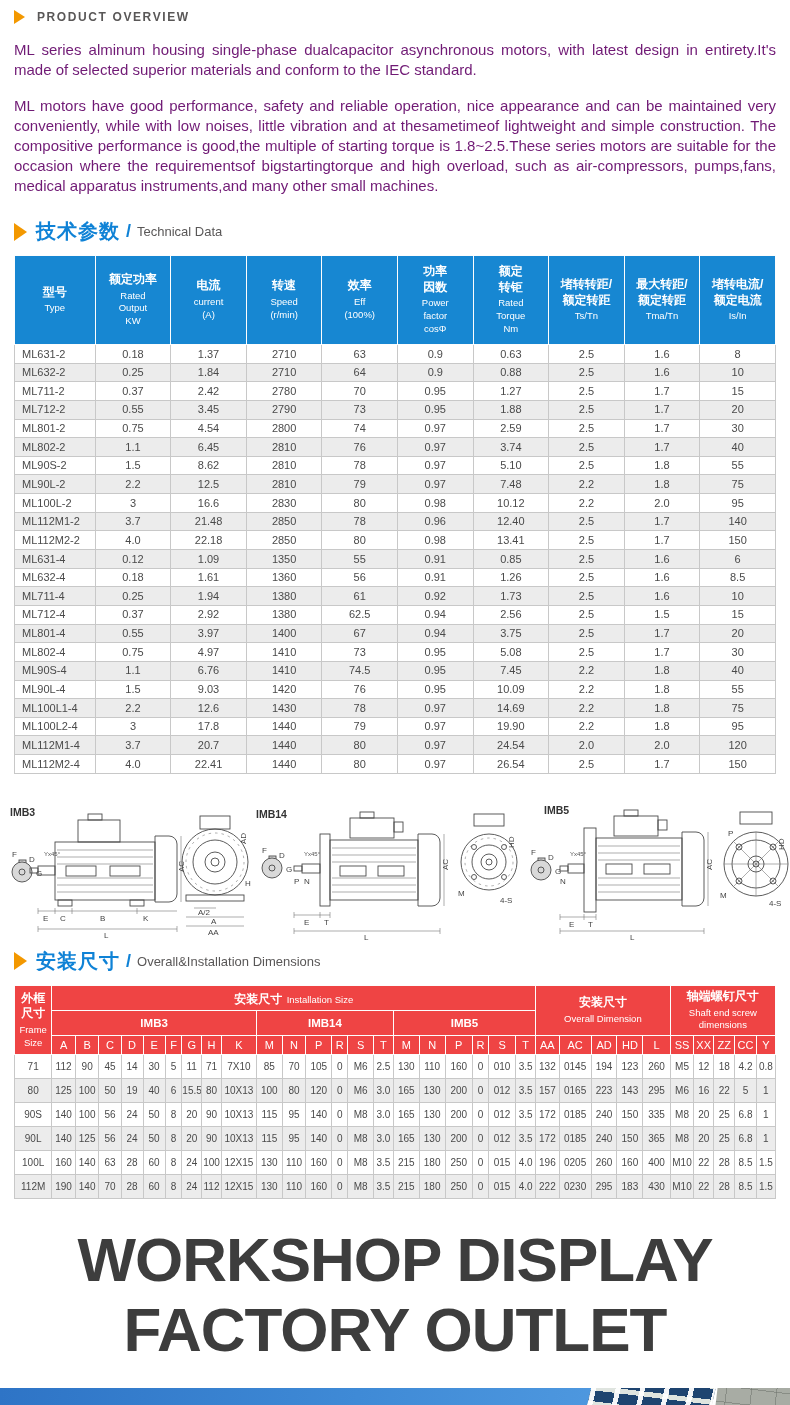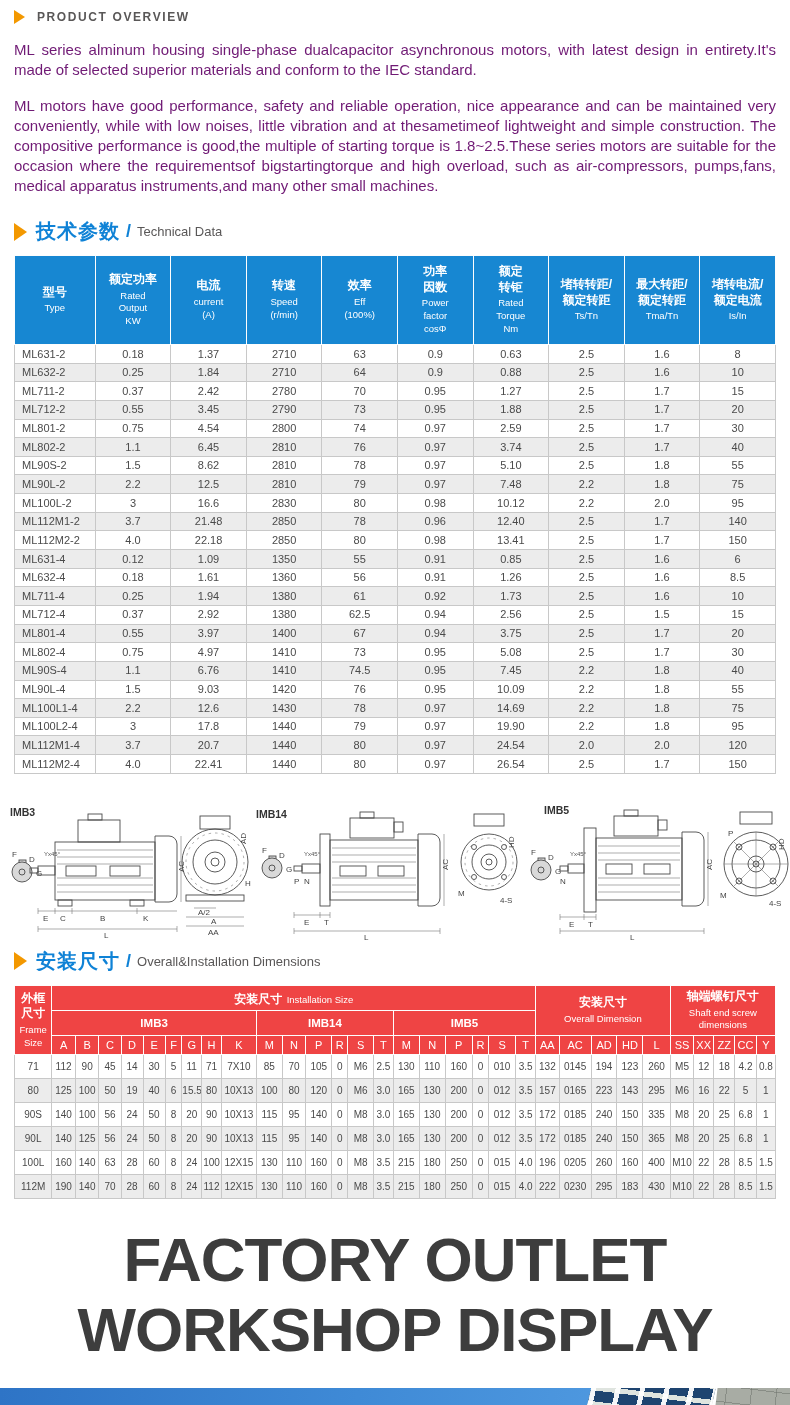--- a/index.html
+++ b/index.html
@@ -896,22 +896,22 @@
             <td>22</td>
             <td>28</td>
             <td>8.5</td>
             <td>1.5</td>
           </tr>
         </tbody>
     </table>
   </div>
 
   <div class="factory">
+    <div>WORKSHOP DISPLAY</div>
     <div>FACTORY OUTLET</div>
-    <div>WORKSHOP DISPLAY</div>
   </div>
 
   <div class="photo">
     <div class="cloud"></div>
     <div class="bldg-side"></div>
     <div class="bldg-trim"></div>
     <div class="bldg-face"></div>
   </div>
 
 </div>

